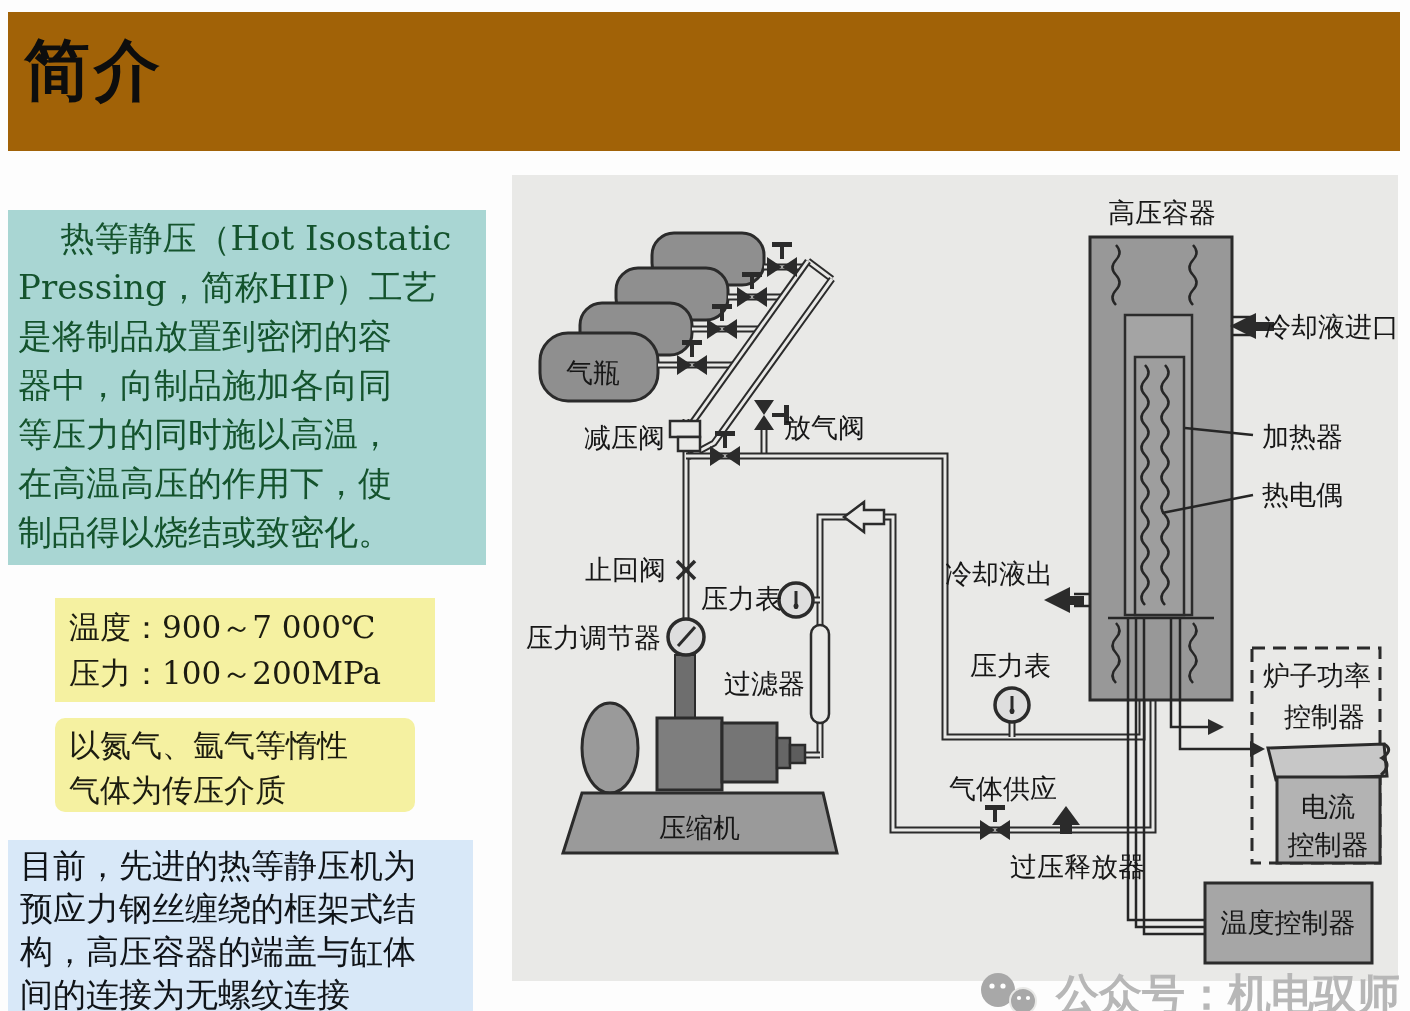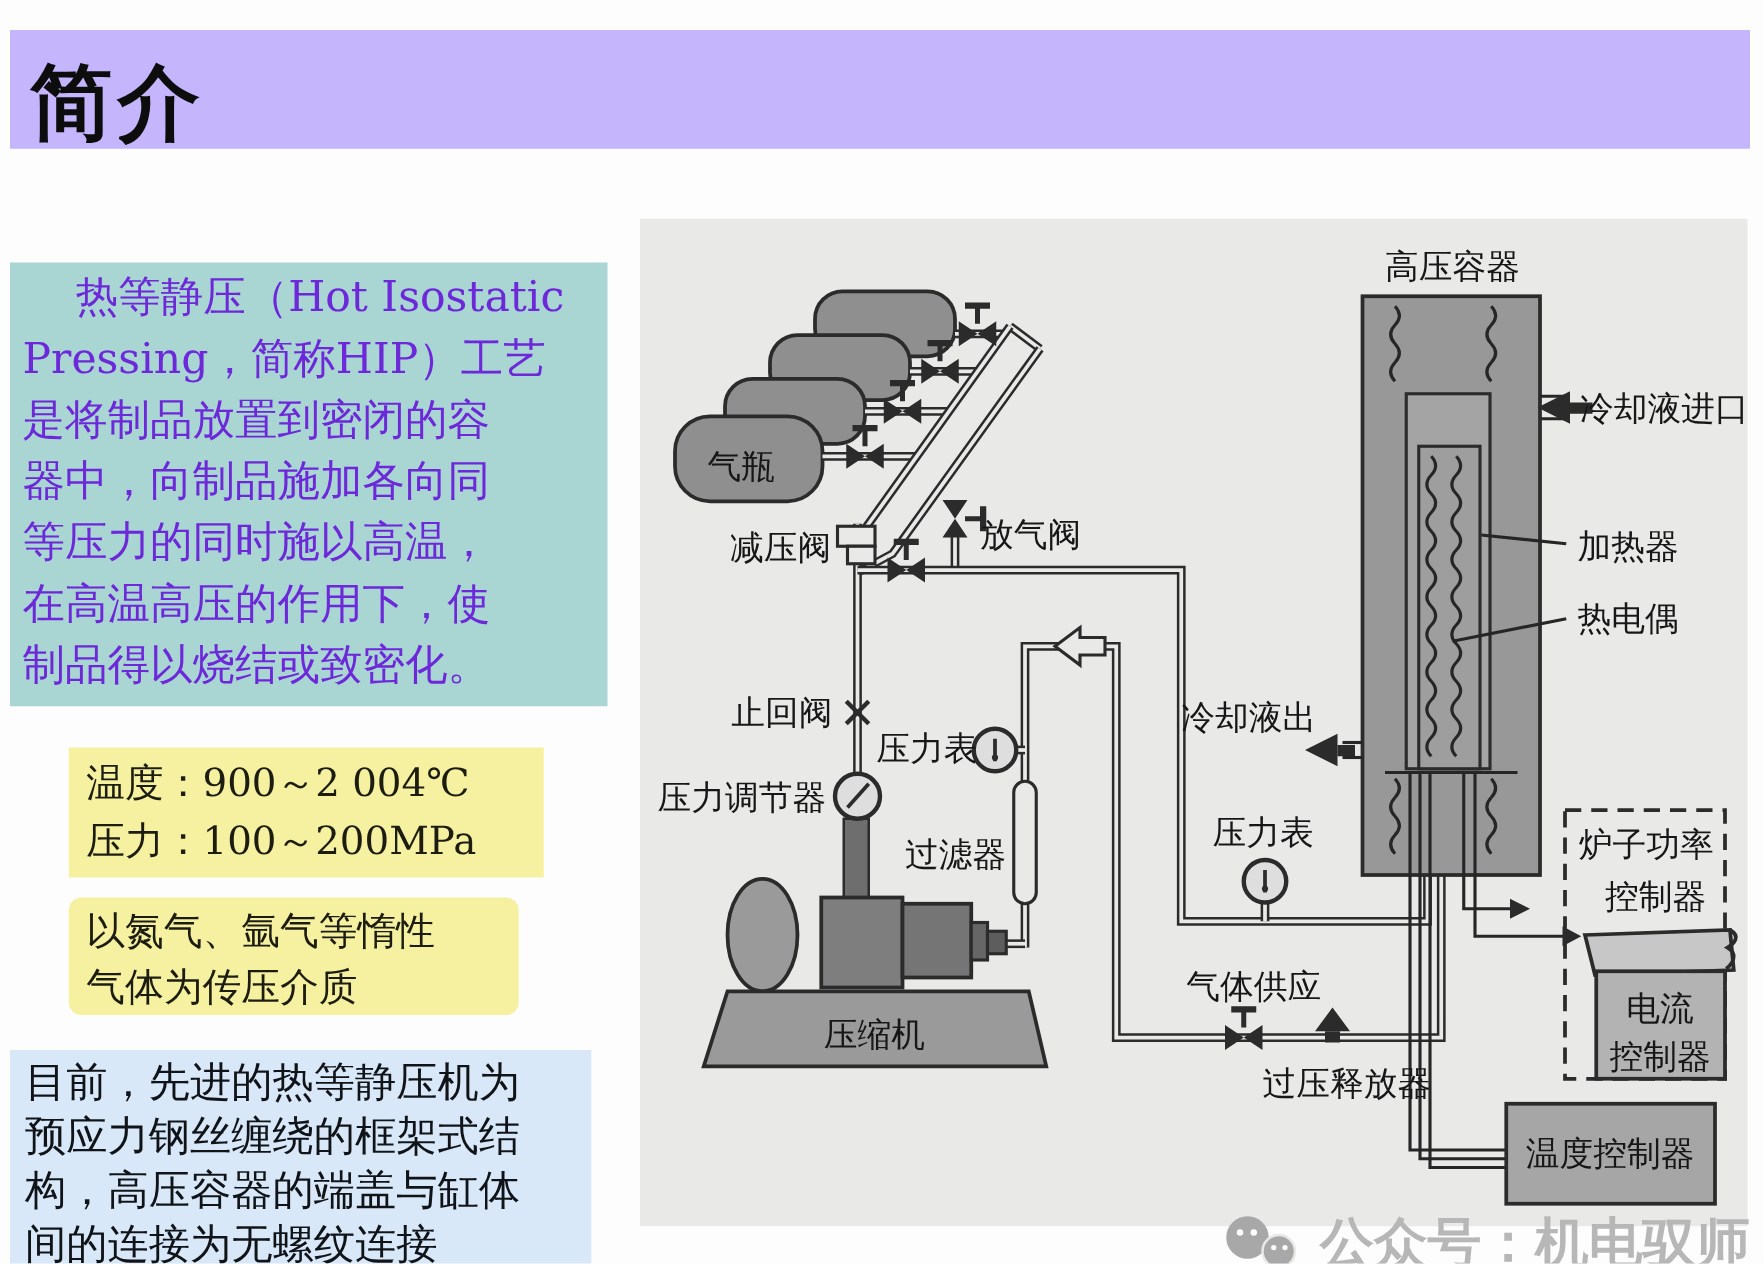--- a/index.html
+++ b/index.html
@@ -1,20 +1,20 @@
 <!DOCTYPE html>
 <html><head>
 <meta charset="utf-8">
 <style>
   html,body{margin:0;padding:0;background:#ffffff;}
   .page{position:relative;width:1410px;height:1011px;overflow:hidden;background:#fdfdfd;
         font-family:"DejaVu Serif","Liberation Serif",serif;}
-  .title-bar{position:absolute;left:8px;top:24px;width:1392px;height:95px;background:#c4b5fd;}
+  .title-bar{position:absolute;left:8px;top:12px;width:1392px;height:139px;background:#a16207;}
   .title-bar h1{margin:0;padding:14px 0 0 16px;font-size:66px;font-weight:bold;color:#0d0d0d;letter-spacing:4px;}
-  .txtbox{position:absolute;white-space:pre-line;color:#6d28d9;}
+  .txtbox{position:absolute;white-space:pre-line;color:#14532d;}
   .intro-box{left:8px;top:210px;width:458px;height:347px;background:#a9d6d3;
              font-size:34px;line-height:49px;padding:4px 10px;text-indent:1.25em;}
   .spec-box{left:55px;top:598px;width:352px;height:92px;background:#f5f1a1;
             font-size:31px;line-height:46px;padding:6px 14px;color:#1c1c10;}
   .gas-box{left:55px;top:718px;width:332px;height:84px;background:#f5f1a1;
            font-size:31px;line-height:45px;padding:5px 14px;color:#1c1c10;border-radius:10px;}
   .note-box{left:8px;top:840px;width:441px;height:171px;background:#d8e8f8;
             font-size:33px;line-height:43px;padding:4px 12px;color:#101418;}
   .diagram{position:absolute;left:512px;top:175px;width:886px;height:806px;background:#e9e9e7;}
   .diagram svg{display:block;width:886px;height:806px;}
@@ -37,21 +37,21 @@
     <h1>简介</h1>
   </header>
 
   <div class="txtbox intro-box">热等静压（Hot Isostatic
 Pressing，简称HIP）工艺
 是将制品放置到密闭的容
 器中，向制品施加各向同
 等压力的同时施以高温，
 在高温高压的作用下，使
 制品得以烧结或致密化。</div>
-  <div class="txtbox spec-box">温度：900～2 004℃
+  <div class="txtbox spec-box">温度：900～7 000℃
 压力：100～200MPa</div>
   <div class="txtbox gas-box">以氮气、氩气等惰性
 气体为传压介质</div>
   <div class="txtbox note-box">目前，先进的热等静压机为
 预应力钢丝缠绕的框架式结
 构，高压容器的端盖与缸体
 间的连接为无螺纹连接</div>
 
   <div class="diagram">
     <svg viewBox="0 0 886 806">

